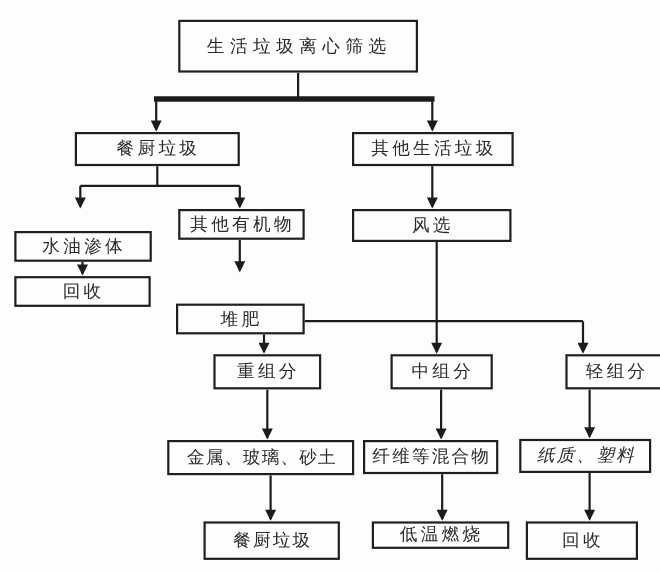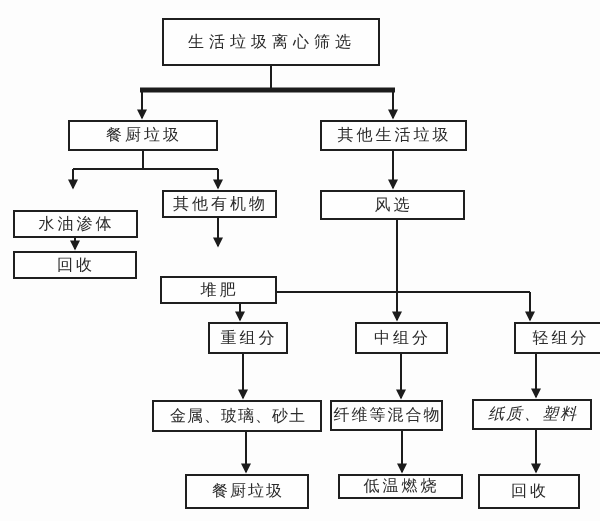--- a/index.html
+++ b/index.html
@@ -94,37 +94,37 @@
   </div>
 
   <div class="node" style="left:13px;top:251px;width:124px;height:28px;">
     <span>回收</span>
   </div>
 
   <div class="node" style="left:160px;top:248px;width:117px;height:28px;margin-top:28px;">
     <span>堆肥</span>
   </div>
 
-  <div class="node" style="left:208px;top:322px;width:80px;height:32px;">
+  <div class="node" style="left:194px;top:322px;width:98px;height:32px;">
     <span>重组分</span>
   </div>
 
   <div class="node" style="left:355px;top:322px;width:93px;height:32px;">
     <span>中组分</span>
   </div>
 
   <div class="node" style="left:514px;top:322px;width:92px;height:32px;">
     <span>轻组分</span>
   </div>
 
   <div class="node" style="left:152px;top:400px;width:170px;height:32px;letter-spacing:1px;">
     <span>金属、玻璃、砂土</span>
   </div>
 
-  <div class="node" style="left:330px;top:400px;width:113px;height:31px;letter-spacing:2px;">
+  <div class="node" style="left:330px;top:400px;width:123px;height:31px;letter-spacing:2px;">
     <span>纤维等混合物</span>
   </div>
 
   <div class="node" style="left:472px;top:399px;width:120px;height:31px;letter-spacing:2px;font-style:italic;">
     <span>纸质、塑料</span>
   </div>
 
   <div class="node" style="left:185px;top:474px;width:124px;height:35px;letter-spacing:2px;">
     <span>餐厨垃圾</span>
   </div>

